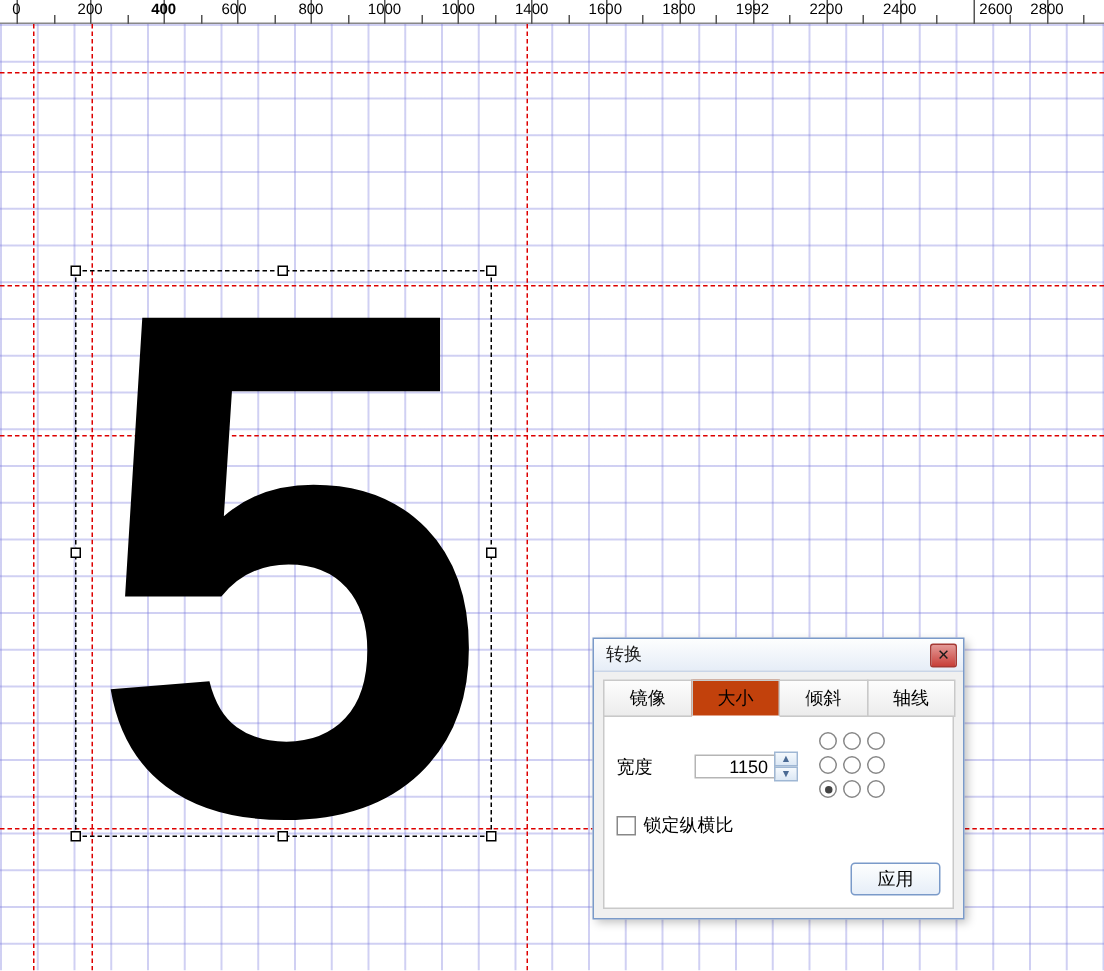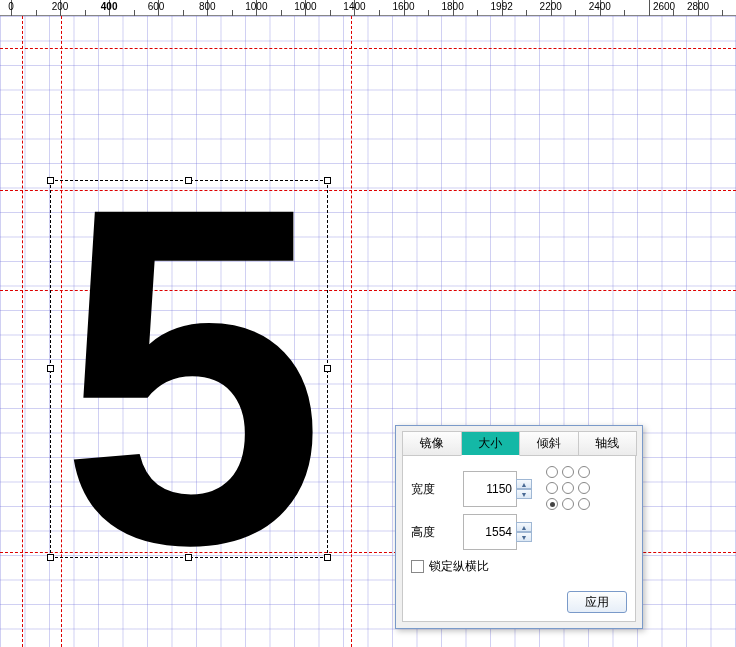--- a/index.html
+++ b/index.html
@@ -115,42 +115,42 @@
   .tab {
     flex: 1;
     text-align: center;
     padding: 3px 0;
     border: 1px solid #c9c9c9;
     background: linear-gradient(#fdfdfd,#ececec);
     margin-right: -1px;
     cursor: default;
   }
   .tab.active {
-    background: #14b8a6;
+    background: #c2410c;
     border-bottom: 1px solid #fff;
     position: relative;
     z-index: 2;
   }
   .tabrow2 { margin-top: -1px; }
   .panel {
     background: #fff;
     border: 1px solid #c9c9c9;
     margin: 0 6px 6px 6px;
     margin-top: -1px;
     padding: 10px 8px 8px 8px;
   }
   .row {
     display: flex;
     align-items: center;
     margin-bottom: 8px;
   }
   .lbl { width: 52px; }
   .num {
     width: 54px;
-    height: 36px;
+    height: 16px;
     border: 1px solid #b5b5b5;
     text-align: right;
     padding: 0 4px;
     font-size: 12px;
     background: #fff;
   }
   .spinner {
     display: flex;
     flex-direction: column;
     margin-left: -1px;
@@ -278,20 +278,26 @@
       <div class="ruler-label" style="left: 501.667px;">1992</div>
       <div class="ruler-label" style="left: 550.733px;">2200</div>
       <div class="ruler-label" style="left: 599.8px;">2400</div>
       <div class="ruler-label" style="left: 640px; margin-left: 24px;">2600</div>
       <div class="ruler-label" style="left: 698px; text-align: right;">2800</div>
       <div class="ruler-label" style="left: 747px;">3000</div>
     </div>
 </div>
 
 <div class="dialog" style="left:395px; top:425px;">
+  <div class="titlebar">
+    <span>转换</span>
+    <div class="closebtn">
+      <span>✕</span>
+    </div>
+  </div>
   <div class="tabs">
     <div class="tabrow tabrow2">
       <div class="tab">镜像</div>
       <div class="tab active">大小</div>
       <div class="tab">倾斜</div>
       <div class="tab">轴线</div>
     </div>
   </div>
   <div class="panel">
     <div class="row">
@@ -306,27 +312,19 @@
         <div class="radio"></div>
         <div class="radio"></div>
         <div class="radio"></div>
         <div class="radio"></div>
         <div class="radio"></div>
         <div class="radio checked"></div>
         <div class="radio"></div>
         <div class="radio"></div>
       </div>
     </div>
-    <div class="row" style="margin-top:-6px">
-      <div class="lbl">高度</div>
-      <input class="num" value="1554" style="">
-      <div class="spinner">
-        <div class="spin">▲</div>
-        <div class="spin">▼</div>
-      </div>
-    </div>
     <div class="chk">
       <div class="chkbox"></div>
       <span>锁定纵横比</span>
     </div>
     <div class="apply">应用</div>
   </div>
 </div>
 
 </body></html>

